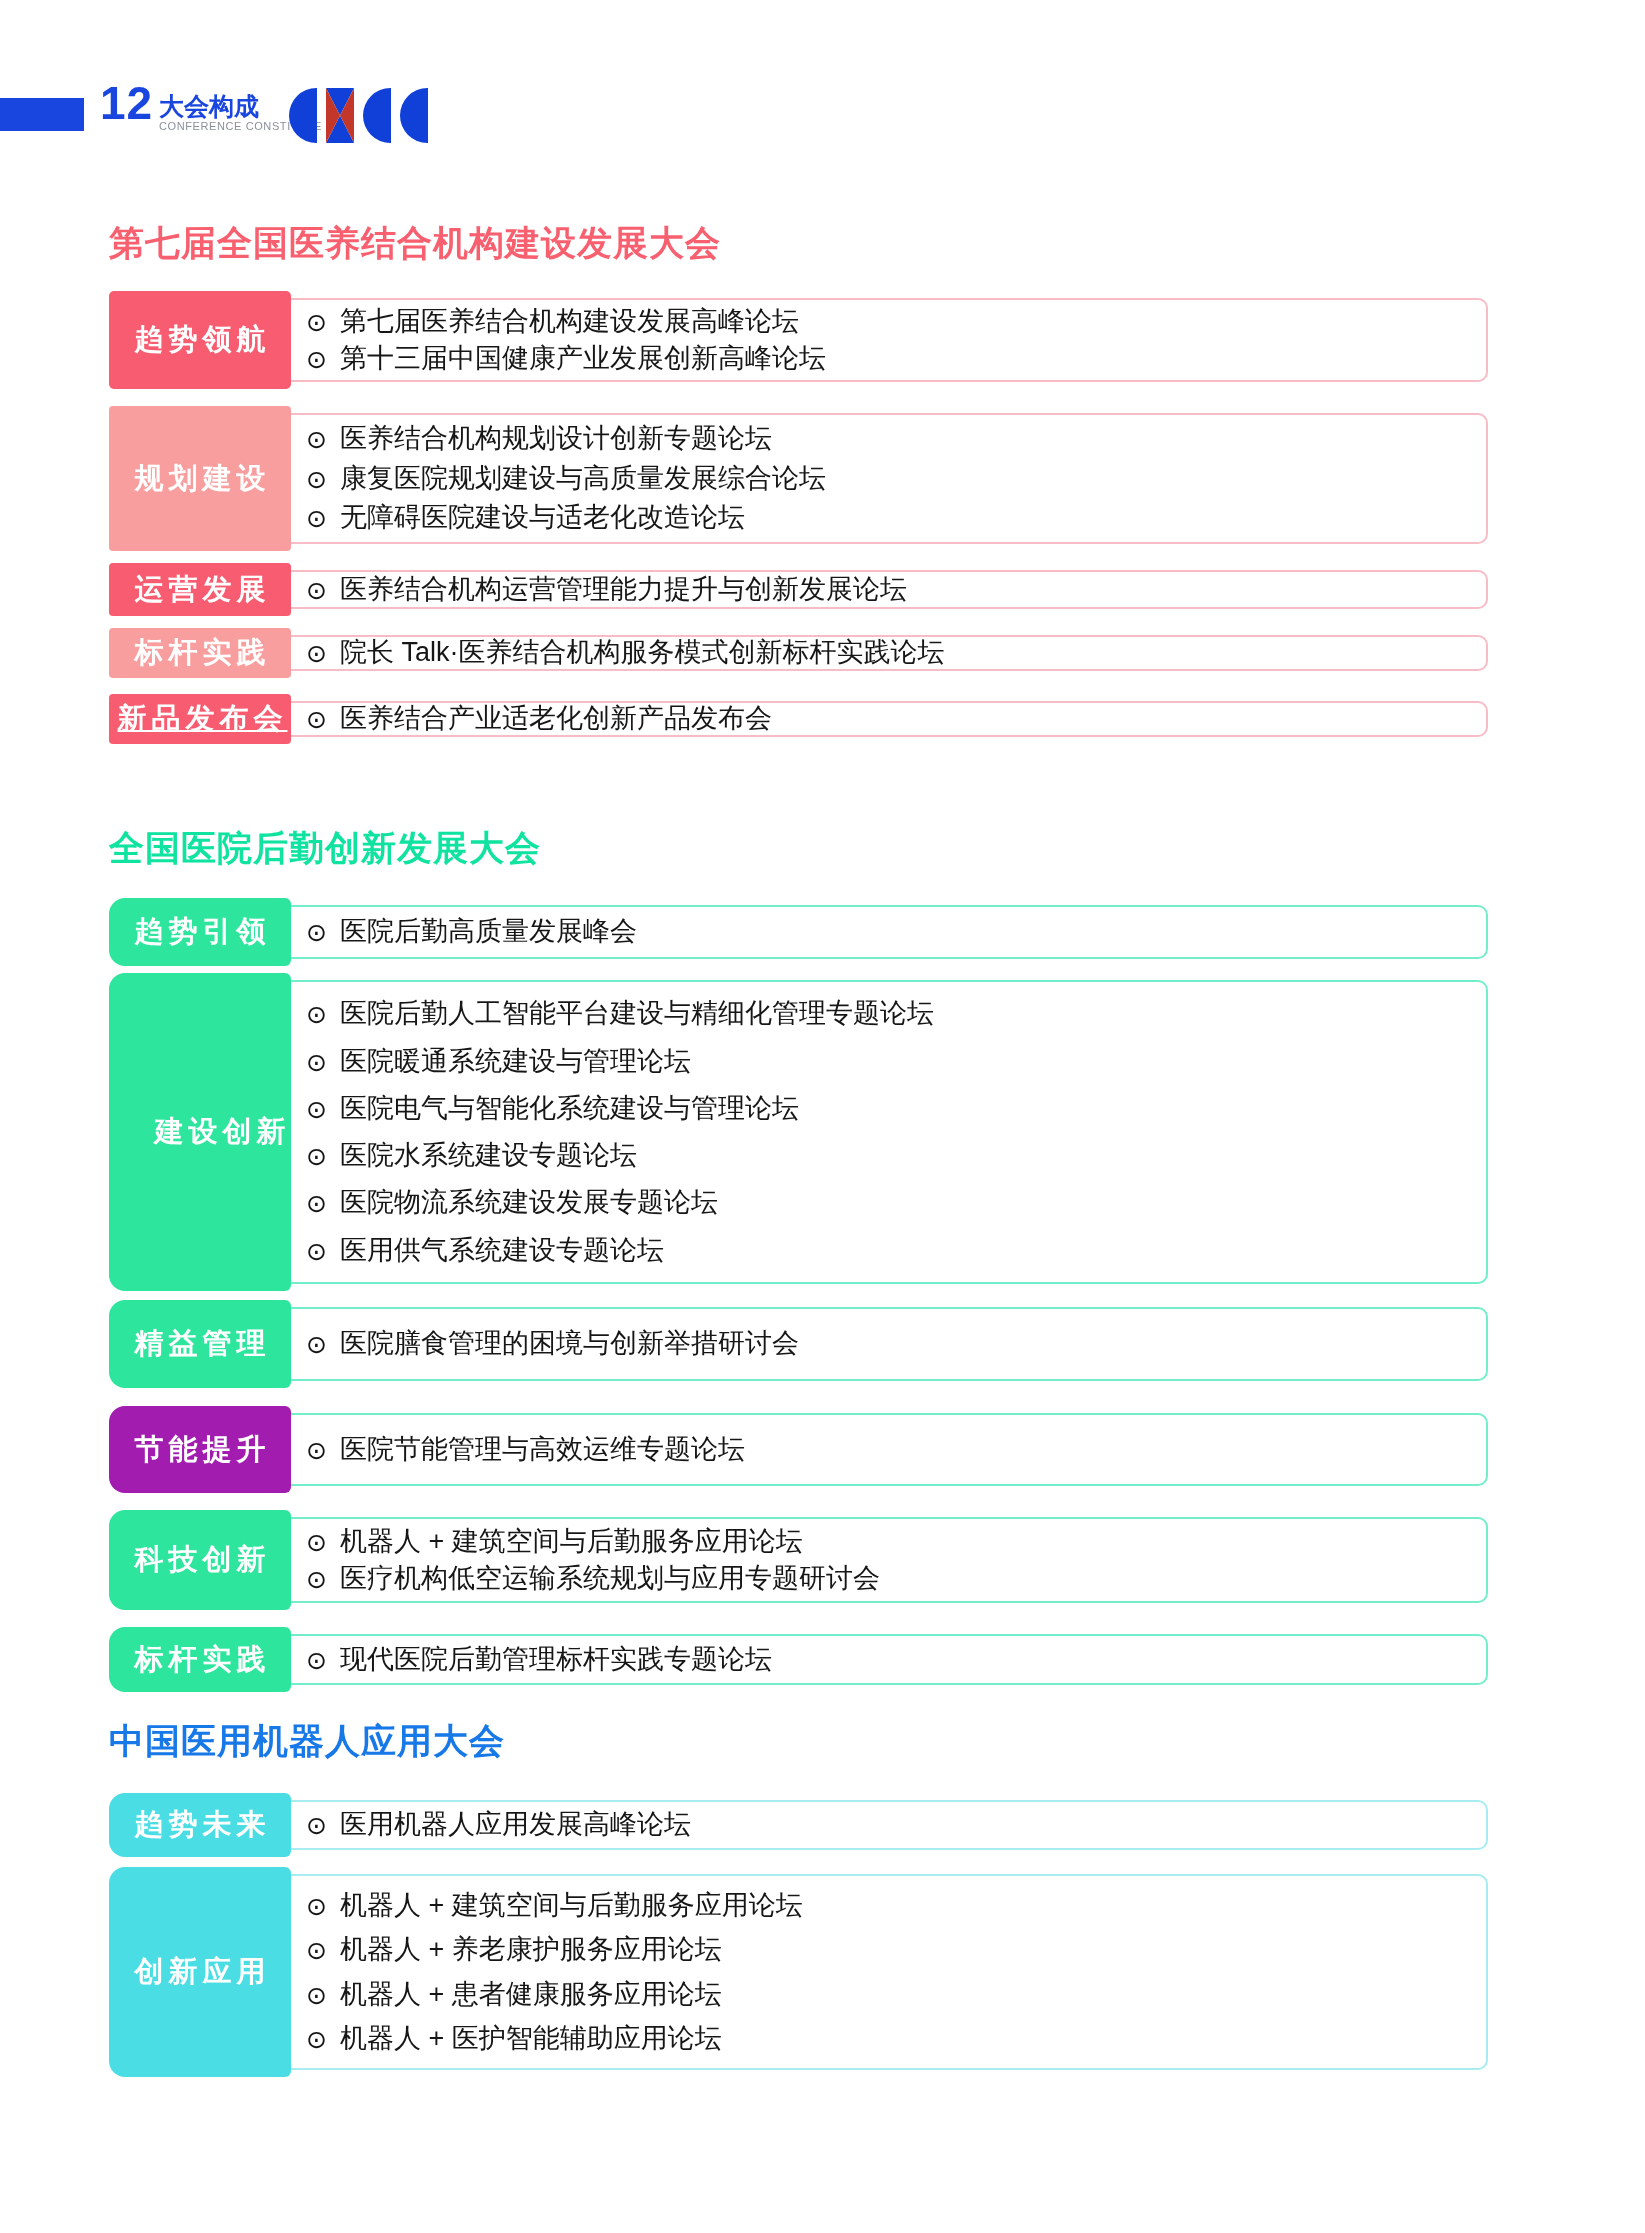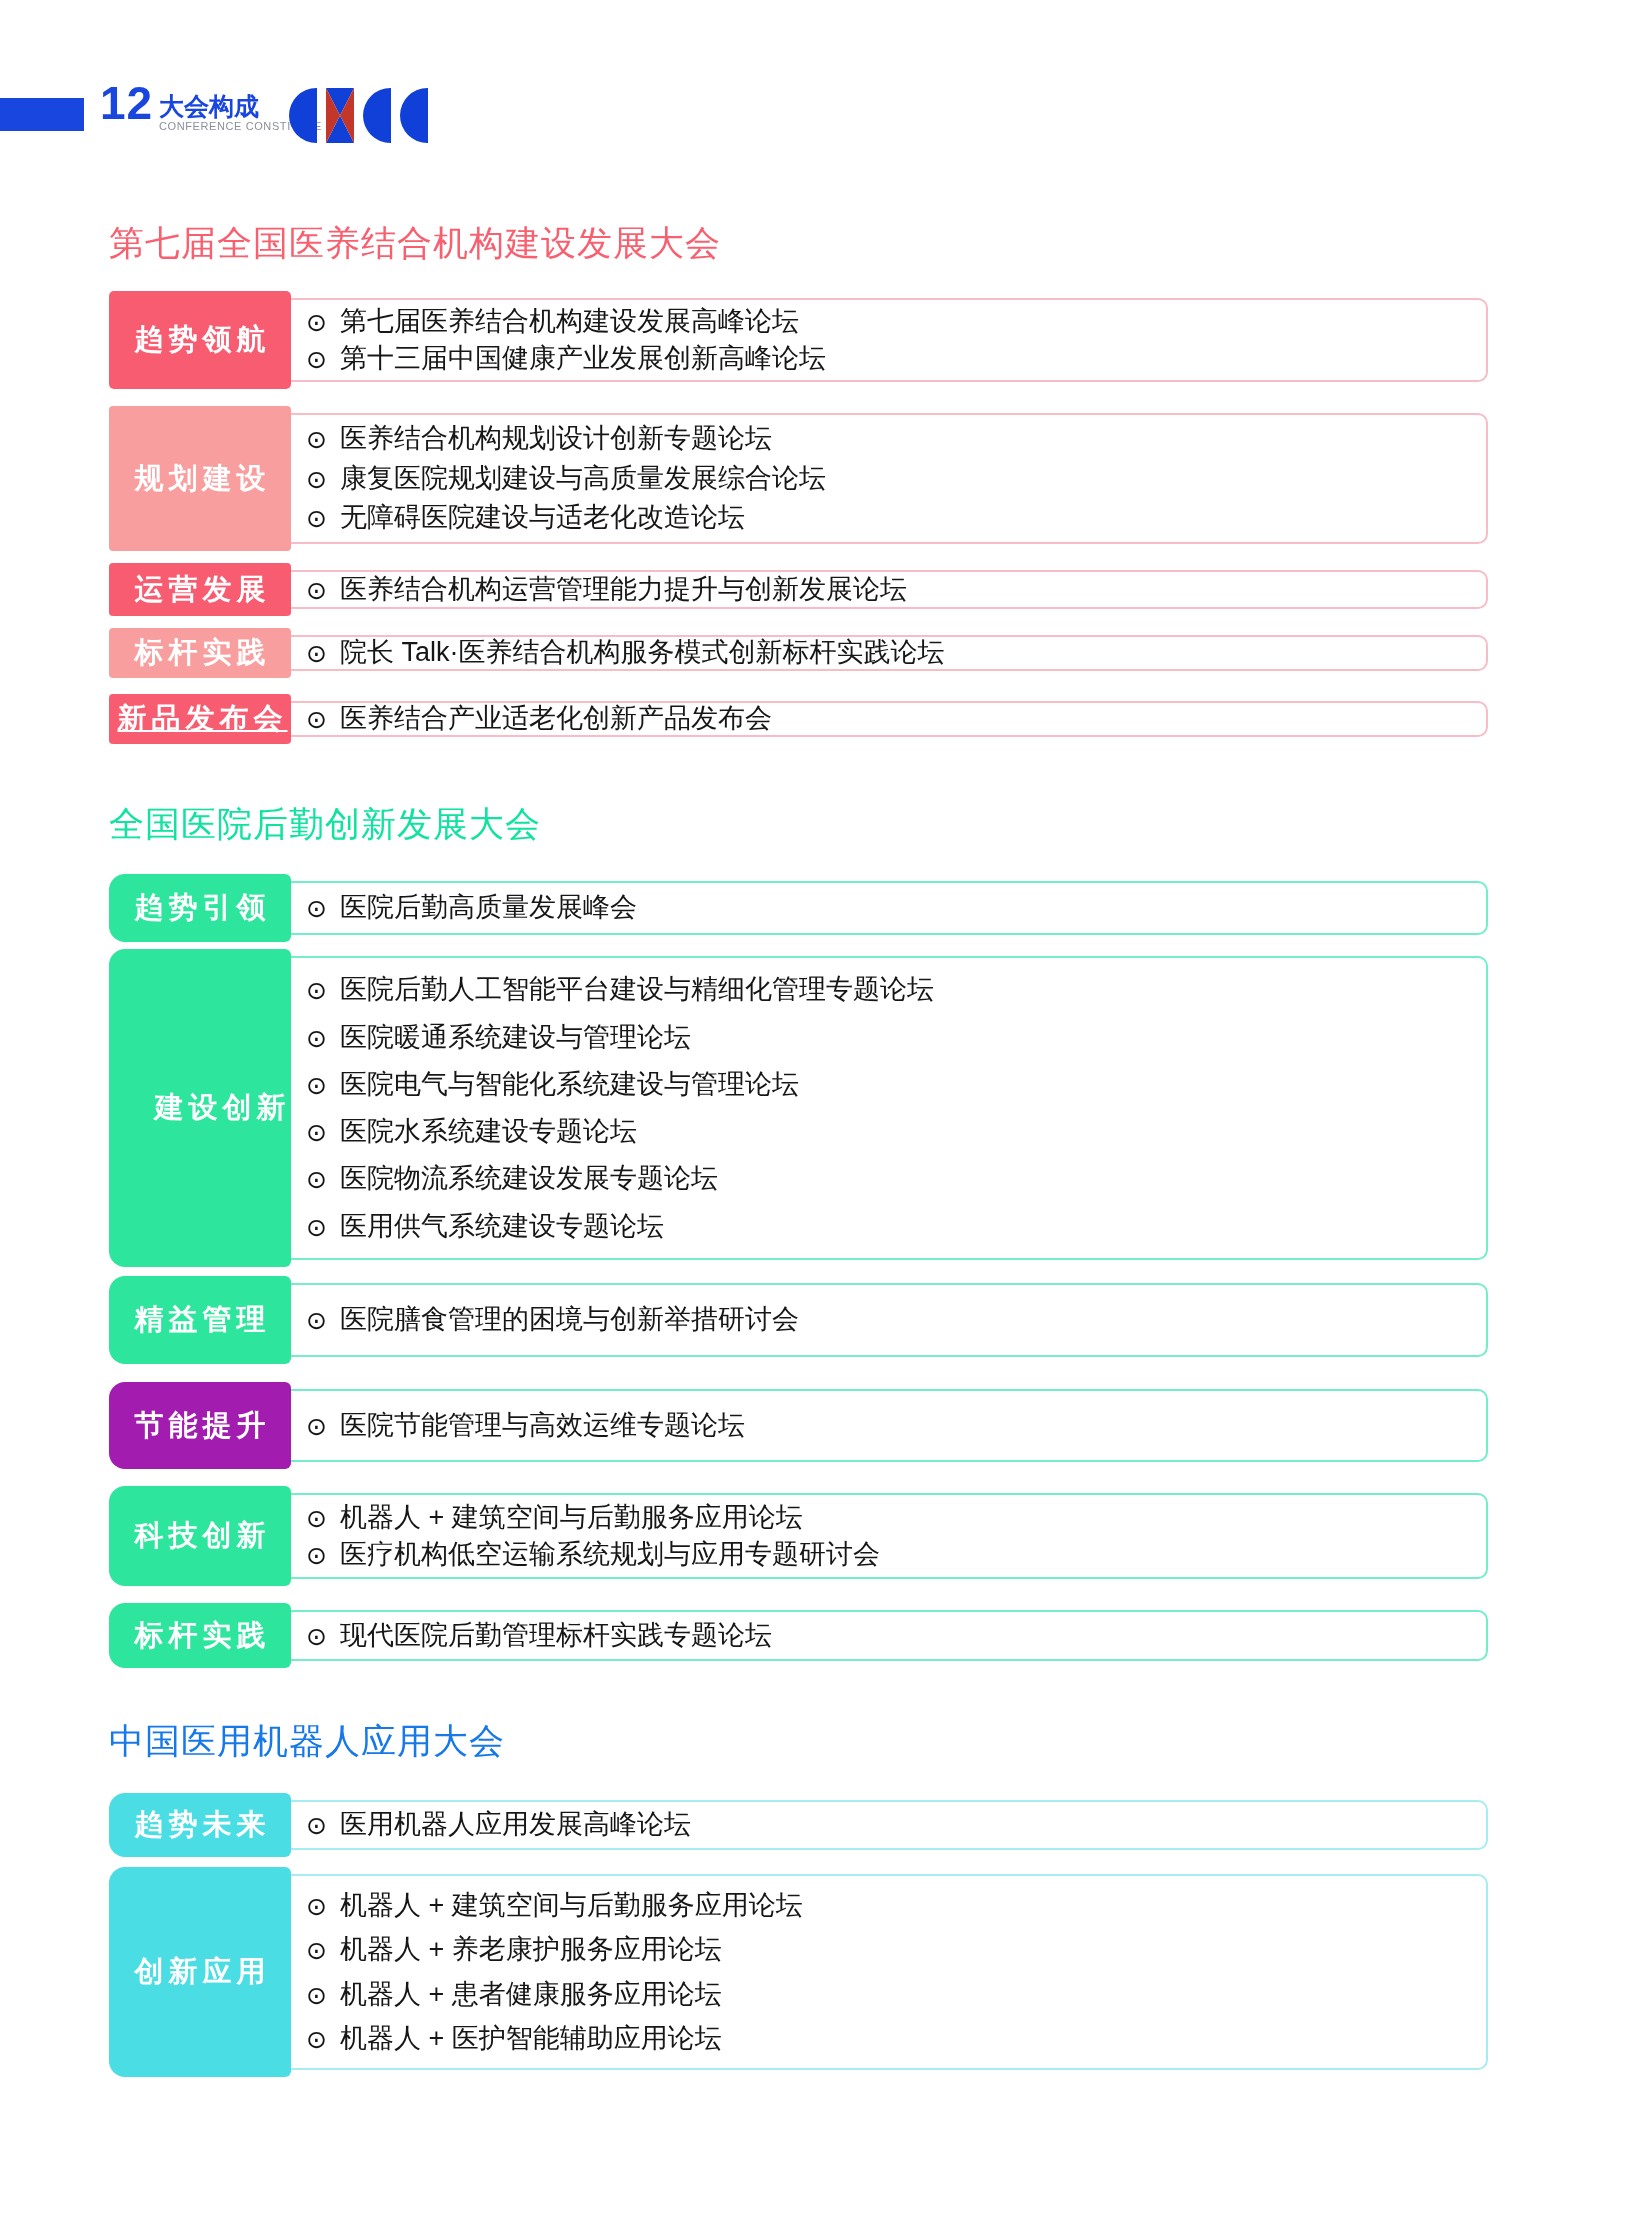--- a/index.html
+++ b/index.html
@@ -10,21 +10,21 @@
   
   .header-bar{position:absolute;left:0;top:98px;width:84px;height:33px;}
   .page-num{position:absolute;left:100px;top:80px;font-size:46px;font-weight:700;letter-spacing:1px;line-height:1;}
   .hdr-cn{position:absolute;left:159px;top:94px;font-size:25px;font-weight:700;line-height:1;}
   .hdr-en{position:absolute;left:159px;top:121px;font-size:11px;color:#8b9099;letter-spacing:0.6px;line-height:1;}
   .logo{position:absolute;left:289px;top:88px;display:flex;gap:9px;align-items:center;}
   .logo-half{width:28px;height:55px;border-radius:28px 0 0 28px;}
   .logo-x{width:28px;height:55px;display:block;}
   
   .section{position:absolute;left:109px;width:1379px;}
-  .section-title{margin:0;font-size:35px;font-weight:400;line-height:44px;letter-spacing:1px;}
+  .section-title{margin:0;font-size:35px;font-weight:700;line-height:44px;letter-spacing:1px;}
   .row{position:relative;}
   .row-box{position:absolute;left:0;right:0;top:7px;bottom:7px;background:#fff;
            border:2px solid;border-radius:10px;box-sizing:border-box;}
   .row-label{position:absolute;left:0;top:0;height:100%;width:182px;z-index:2;
              display:flex;align-items:center;justify-content:center;
              color:#fff;font-size:29px;font-weight:700;letter-spacing:5px;text-indent:5px;
              box-sizing:border-box;}
   .row-items{position:absolute;left:197px;right:14px;top:9px;bottom:9px;z-index:1;
              display:flex;flex-direction:column;justify-content:space-evenly;}
   .item{display:flex;align-items:center;gap:13px;font-size:27px;color:#161616;line-height:1.15;}
@@ -108,21 +108,21 @@
         <div class="row-box" style="border-color: rgb(248, 188, 198);"></div>
         <div class="row-label" style="background: rgb(247, 92, 112); border-radius: 4px; text-decoration: underline;">新品发布会</div>
         <div class="row-items">
           <div class="item" style="color: rgb(22, 22, 22);">
             <span class="bullet">⊙</span>
             <span>医养结合产业适老化创新产品发布会</span>
           </div>
         </div>
       </div>
     </div>
-    <div class="section" style="top: 802px;">
+    <div class="section" style="top: 826px;">
       <h2 class="section-title" style="color: rgb(16, 226, 160); margin-bottom: 28px;">全国医院后勤创新发展大会</h2>
       <div class="row" style="height: 68px; margin-bottom: 7px;">
         <div class="row-box" style="border-color: rgb(116, 237, 202);"></div>
         <div class="row-label" style="background: rgb(46, 229, 157); border-radius: 16px 6px 6px 16px;">趋势引领</div>
         <div class="row-items">
           <div class="item" style="color: rgb(22, 22, 22);">
             <span class="bullet">⊙</span>
             <span>医院后勤高质量发展峰会</span>
           </div>
         </div>

